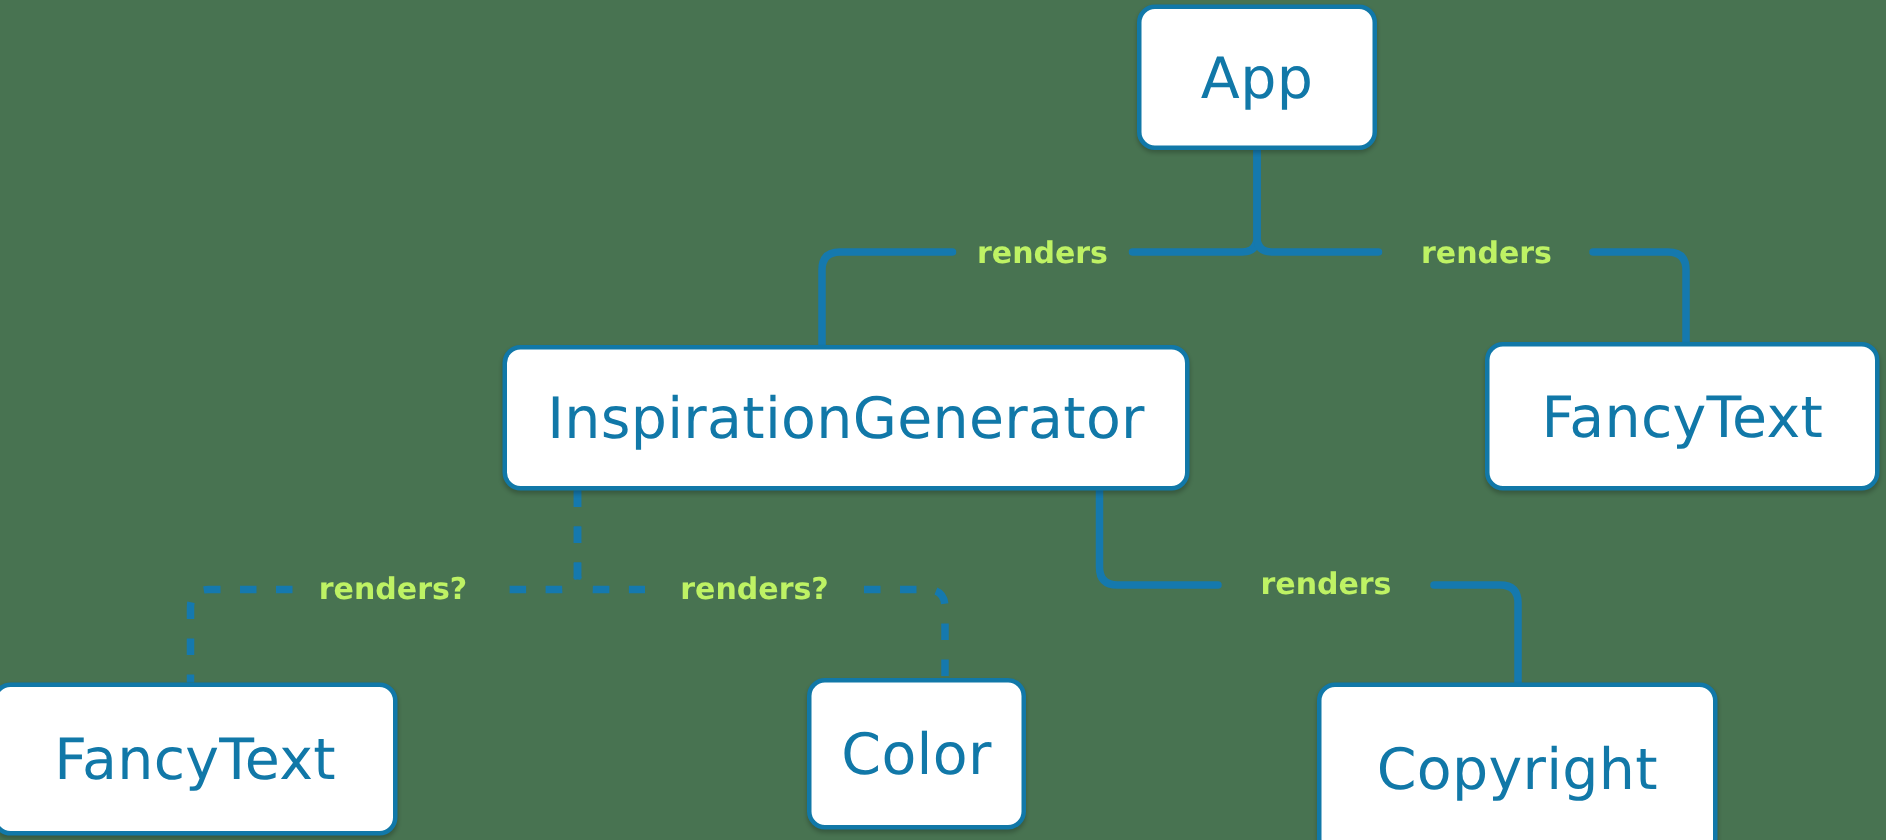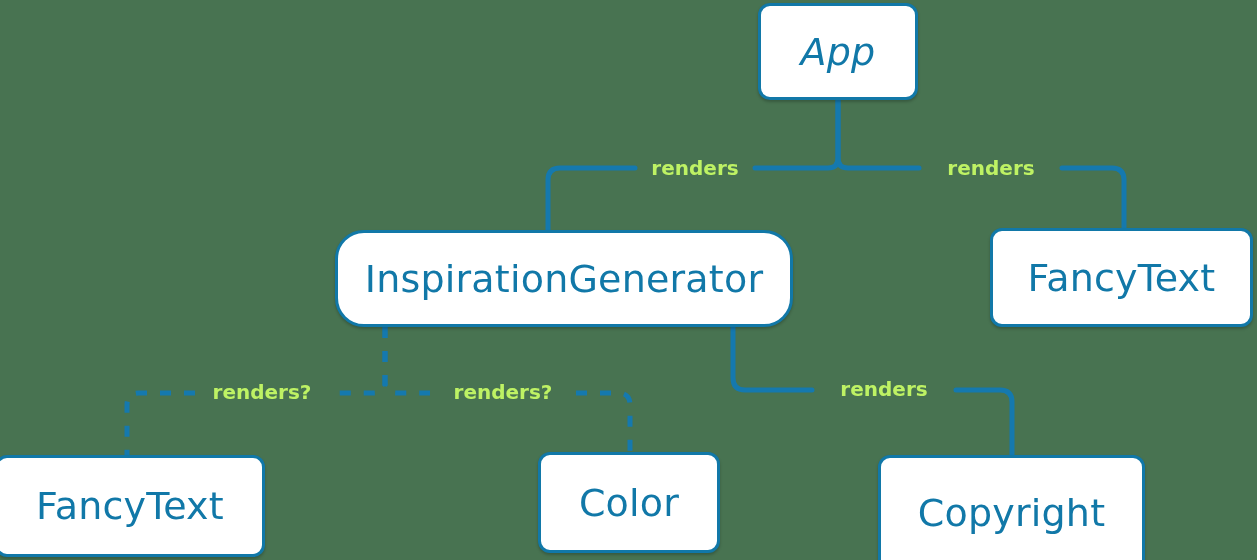--- a/index.html
+++ b/index.html
@@ -88,37 +88,37 @@
       <path d="M 956 390 L 1000 390 Q 1012 390 1012 402 L 1012 455" fill="none" stroke="#1579ae" stroke-width="5" stroke-linecap="round" stroke-linejoin="round"></path>
     </g>
   </svg>
 
   <div class="edge-label" style="left:695px; top:168px;">renders</div>
   <div class="edge-label" style="left:991px; top:168px;">renders</div>
   <div class="edge-label" style="left:262px; top:392px;">renders?</div>
   <div class="edge-label" style="left:503px; top:392px;">renders?</div>
   <div class="edge-label" style="left:884px; top:389px;">renders</div>
 
-  <div class="node" style="left:758px; top:3px; width:160px; height:97px;font-style:italic;">
+  <div class="node" style="left:758px; top:3px; width:160px; height:97px;">
     <span class="node-label">App</span>
   </div>
 
-  <div class="node" style="left:335px; top:230px; width:458px; height:97px;border-radius:29px;">
+  <div class="node" style="left:335px; top:230px; width:458px; height:97px;">
     <span class="node-label">InspirationGenerator</span>
   </div>
 
   <div class="node" style="left:990px; top:228px; width:263px; height:99px;">
     <span class="node-label">FancyText</span>
   </div>
 
   <div class="node" style="left:-5px; top:455px; width:270px; height:102px;">
     <span class="node-label">FancyText</span>
   </div>
 
-  <div class="node" style="left:538px; top:452px; width:182px; height:101px;justify-content:center;">
+  <div class="node" style="left:538px; top:452px; width:146px; height:101px;justify-content:center;">
     <span class="node-label">Color</span>
   </div>
 
   <div class="node" style="left:878px; top:455px; width:267px; height:116px;">
     <span class="node-label">Copyright</span>
   </div>
 
 </div>
 
 </body></html>

